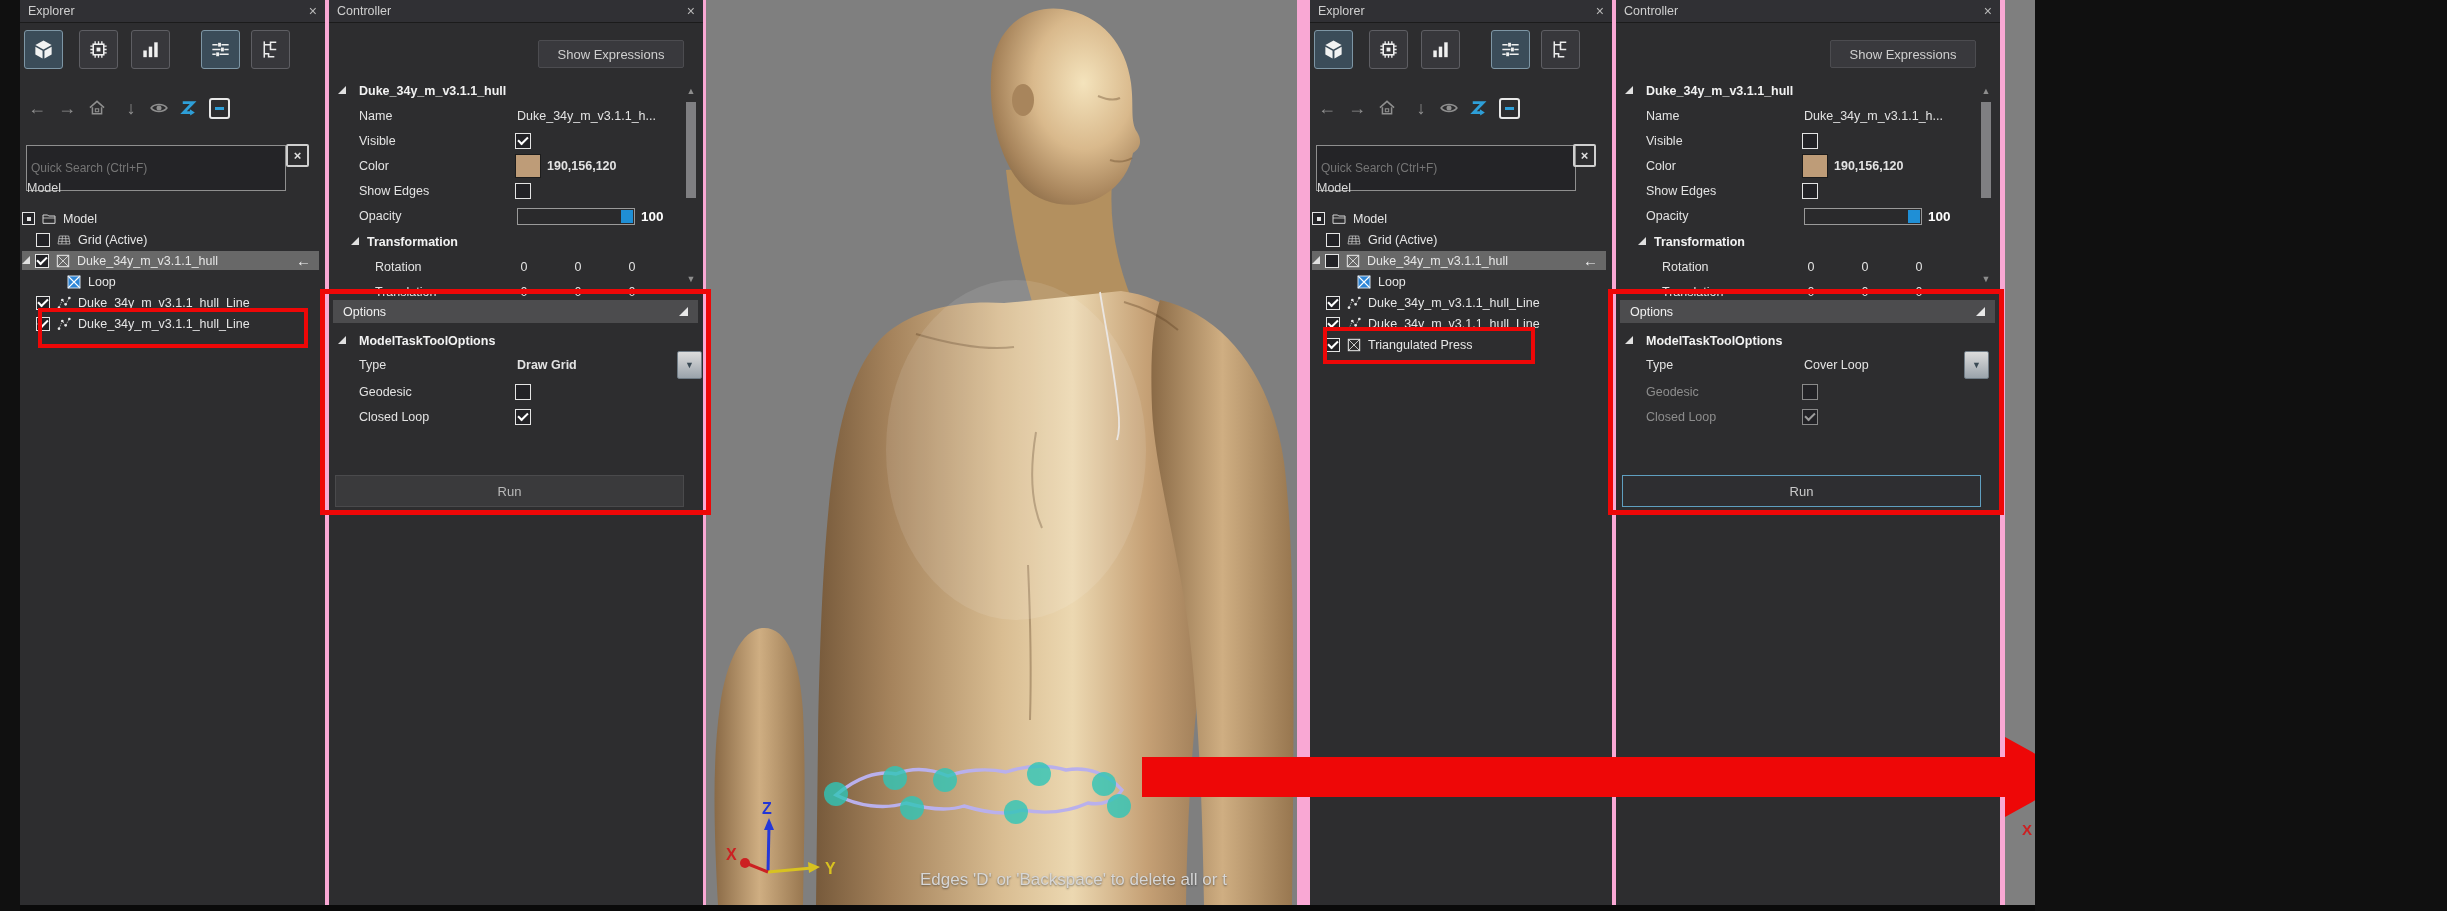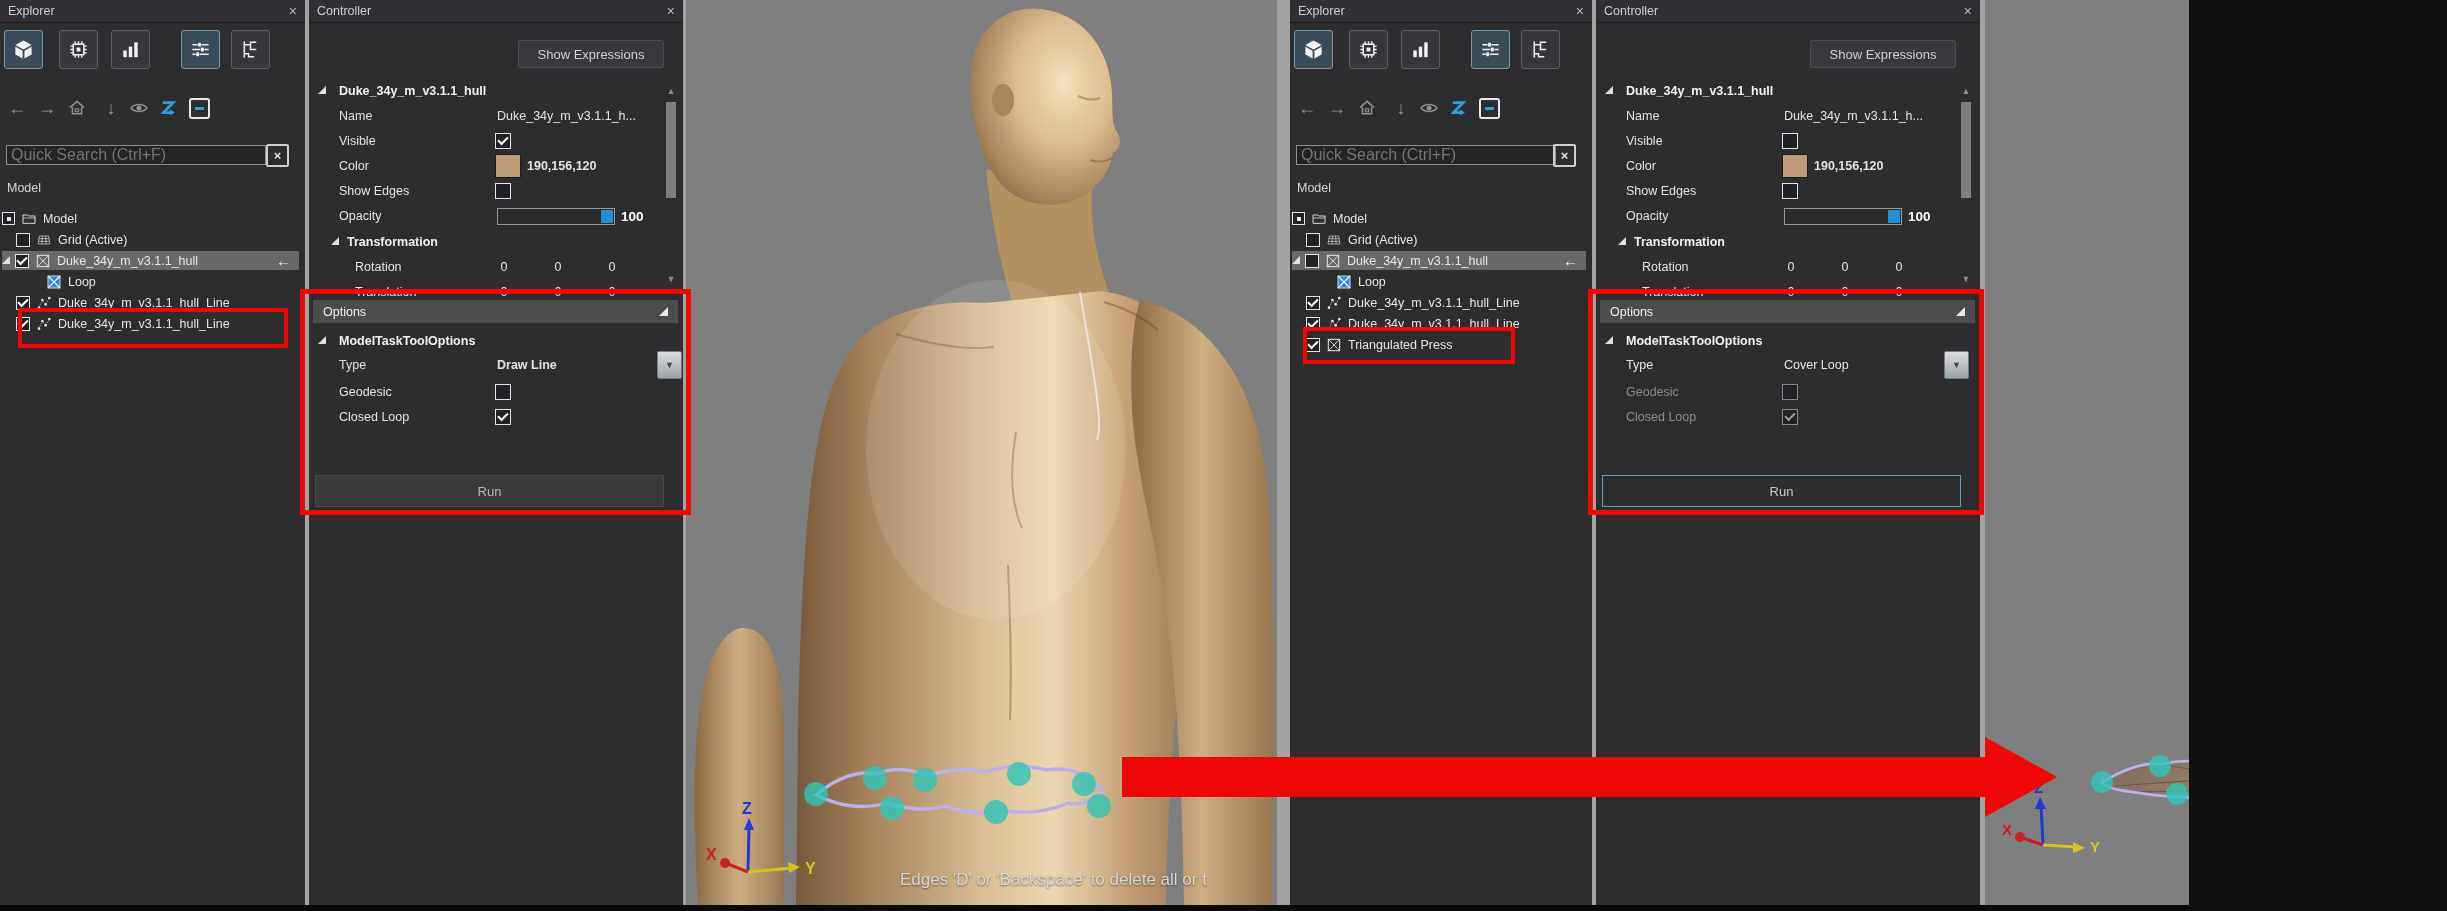--- a/index.html
+++ b/index.html
@@ -1,37 +1,37 @@
 <!DOCTYPE html>
 <html><head>
 <meta charset="utf-8">
 <style>
   html,body{margin:0;padding:0;background:#101010;}
-  #app{position:relative;width:2189px;height:911px;background:#a3a3a3;overflow:hidden;
-       font-family:"Liberation Sans","DejaVu Sans",sans-serif;color:#e0e0e0;font-size:12.5px;
+  #app{position:relative;width:2015px;height:911px;background:#f9a8d4;overflow:hidden;
+       font-family:"Liberation Sans","DejaVu Sans",sans-serif;color:#e0e0e0;font-size:12.5px;margin-left:20px;
        -webkit-font-smoothing:antialiased;}
   .panel{position:absolute;top:0;height:905px;background:#2d2d2f;}
   .titlebar{position:absolute;top:0;left:0;right:0;height:22px;background:#303034;
             border-bottom:1px solid #1b1b1b;display:flex;align-items:center;padding:0 8px;
             color:#cfcfcf;font-size:12.5px;}
   .titlebar .x{margin-left:auto;color:#b9b9b9;font-size:14px;cursor:default;}
   
   .toolbtn{position:absolute;width:37px;height:37px;top:30px;background:#37373b;
            border:1px solid #5e5e63;border-radius:3px;display:flex;align-items:center;justify-content:center;}
   .toolbtn.sel{background:#3b4c59;border-color:#7e96a5;}
   .toolbtn svg{width:23px;height:23px;}
   .navrow{position:absolute;top:96px;left:0;right:0;height:24px;}
   .navico{position:absolute;top:0;height:24px;display:flex;align-items:center;justify-content:center;
           color:#8f8f8f;font-size:18px;font-weight:bold;}
   .navico svg{width:20px;height:20px;}
   .boxminus{width:17px;height:17px;border:2px solid #e8e8e8;border-radius:3px;display:flex;
             align-items:center;justify-content:center;}
   .boxminus i{display:block;width:9px;height:3px;background:#2e9fd8;}
   .search{position:absolute;top:145px;left:6px;width:250px;height:18px;background:#242427;
-          border:1px solid #8f8f8f;color:#bdbdbd;font-size:16px;padding:0 4px;
+          border:1px solid #8f8f8f;color:#bdbdbd;font-size:12px;padding:13px 4px;
           font-family:"Liberation Sans",sans-serif;}
   .searchx{position:absolute;top:144px;width:19px;height:19px;border:2px solid #cfcfcf;border-radius:2px;
            display:flex;align-items:center;justify-content:center;color:#e0e0e0;font-weight:bold;font-size:13px;}
   .seclabel{position:absolute;top:181px;left:7px;color:#d8d8d8;}
   .tree{position:absolute;top:205px;left:2px;right:6px;}
   .trow{position:absolute;left:0;right:0;height:19px;display:flex;align-items:center;gap:5px;}
   .trow.hl{background:#686868;}
   .cb{flex:0 0 auto;width:14px;height:14px;border:1px solid #e4e4e4;background:#222226;
       display:inline-flex;align-items:center;justify-content:center;box-sizing:border-box;}
   .cb .tick{display:none;width:8px;height:4px;border-left:2px solid #fff;border-bottom:2px solid #fff;
@@ -368,21 +368,21 @@
       <div class="optbar">
         <span>Options</span>
         <span class="tri"></span>
       </div>
       <div class="orow" style="top:38px">
         <span class="exp pexp"></span>
         <span class="plabel pbold">ModelTaskToolOptions</span>
       </div>
       <div class="orow" style="top:62px">
         <span class="plabel">Type</span>
-        <span class="pval pbold">Draw Line</span>
+        <span class="pval pbold">Draw Grid</span>
         <span class="ddbtn">
             <span>▼</span>
           </span>
       </div>
       <div class="orow" style="top:89px">
         <span class="plabel">Geodesic</span>
         <span class="cb unchecked" style="position:absolute;left:186px;width:16px;height:16px"></span>
       </div>
       <div class="orow" style="top:114px">
         <span class="plabel">Closed Loop</span>

